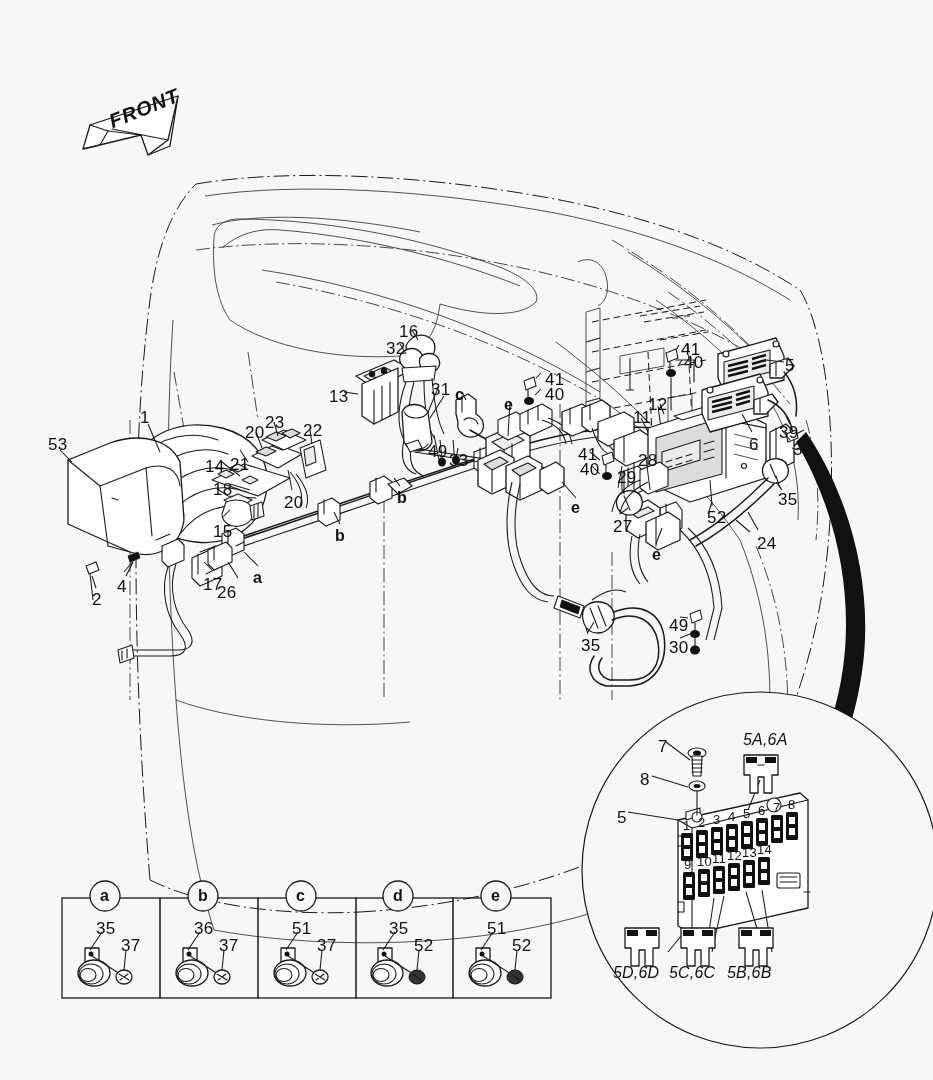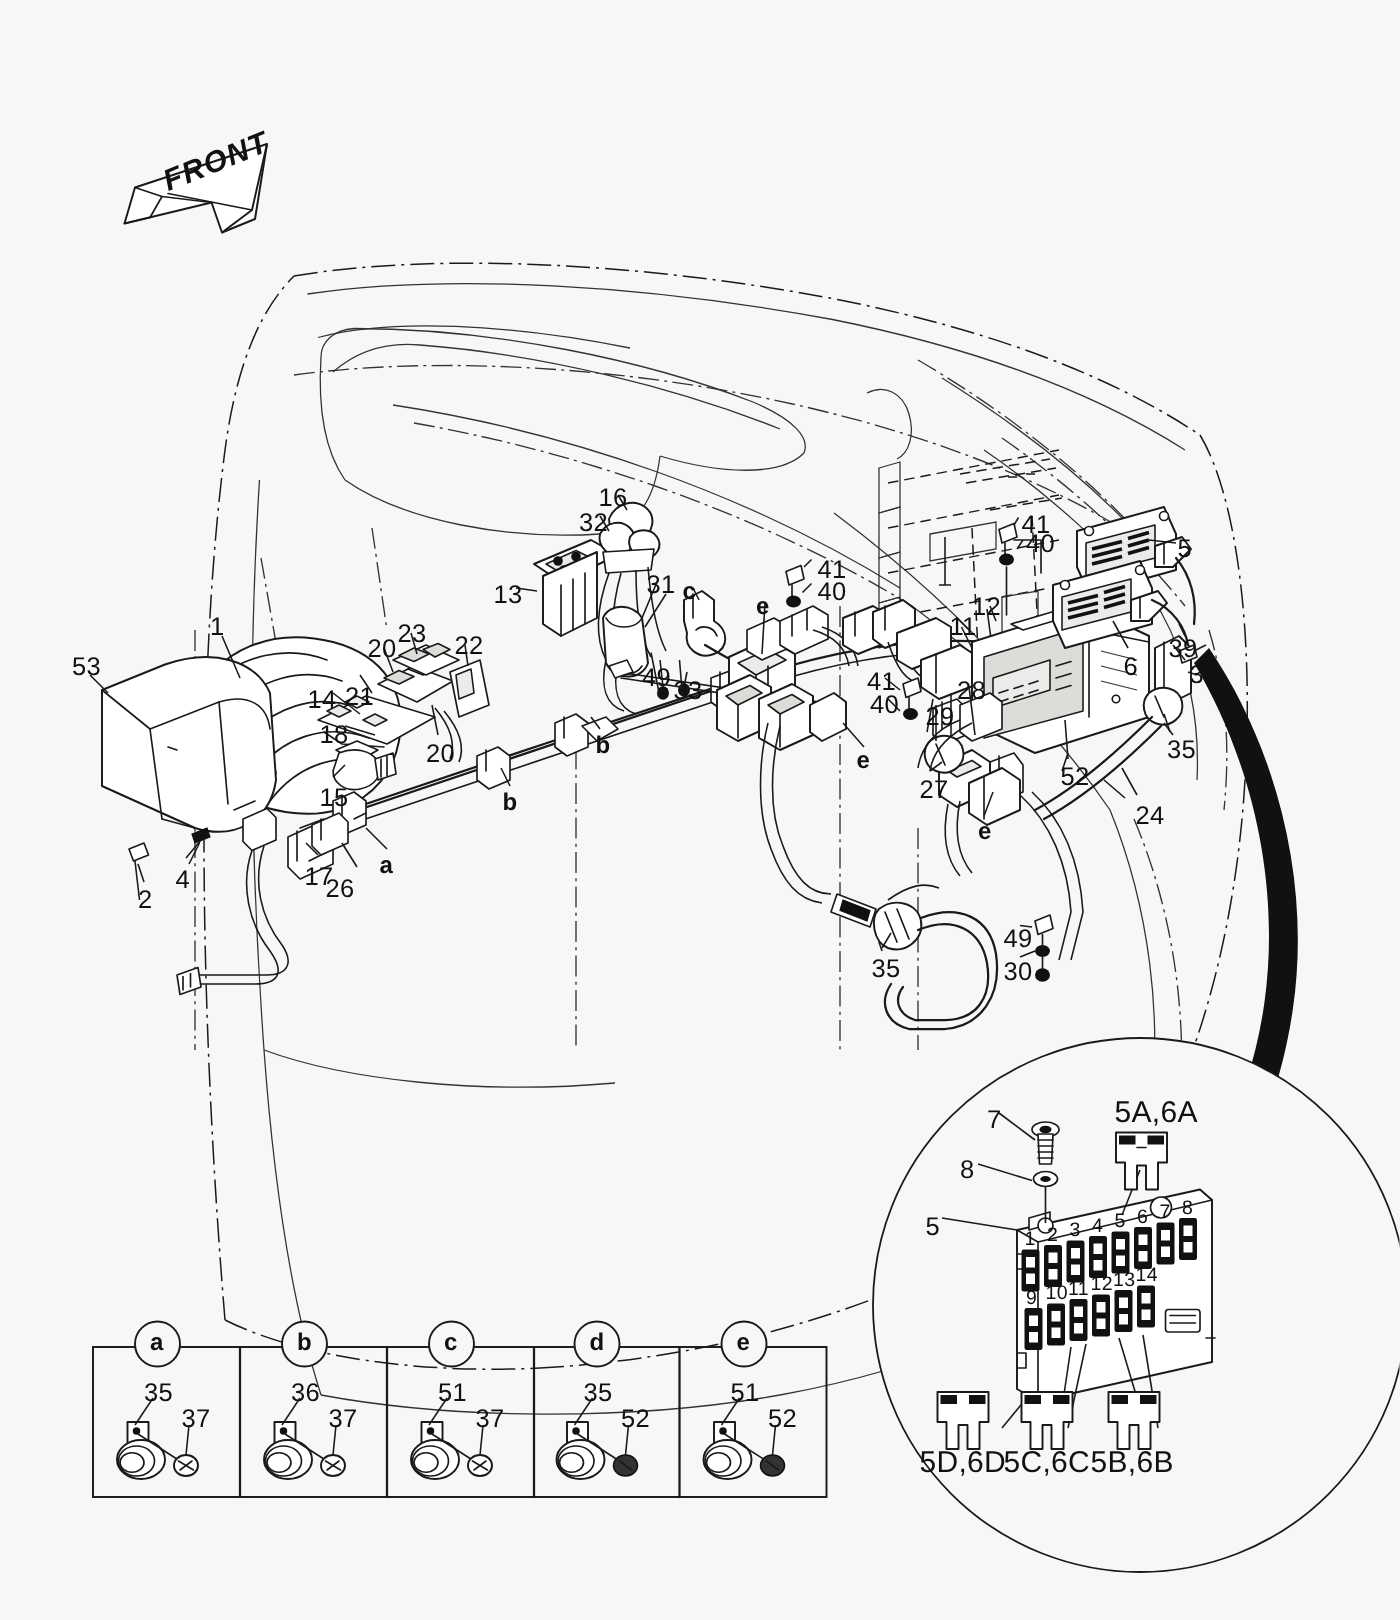--- a/index.html
+++ b/index.html
@@ -4,21 +4,21 @@
 <style>
   html,body{margin:0;padding:0;background:#f7f7f5;}
   body{width:933px;height:1080px;overflow:hidden;
        font-family:"Liberation Sans","DejaVu Sans",sans-serif;}
   #stage{position:relative;width:933px;height:1080px;background:#f7f7f5;}
   svg{position:absolute;left:0;top:0;width:933px;height:1080px;}
   .lbl{position:absolute;font-size:17px;color:#111;font-weight:400;
        letter-spacing:.2px;line-height:1;white-space:nowrap;}
   .lbl.cue{font-weight:700;font-size:16px;}
   .lbl.fz{font-size:13px;}
-  .lbl.fzt{font-size:20px;}
+  .lbl.fzt{font-size:16px;font-style:italic;}
 </style>
 </head>
 <body>
 
 <div id="stage">
 
 <svg viewBox="0 0 933 1080">
   <defs>
     <style>
       .ln{fill:none;stroke:#1a1a1a;stroke-width:1.1;stroke-linecap:round;stroke-linejoin:round;}

